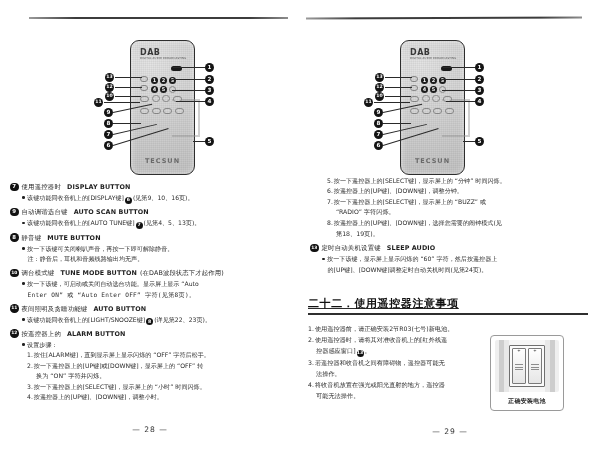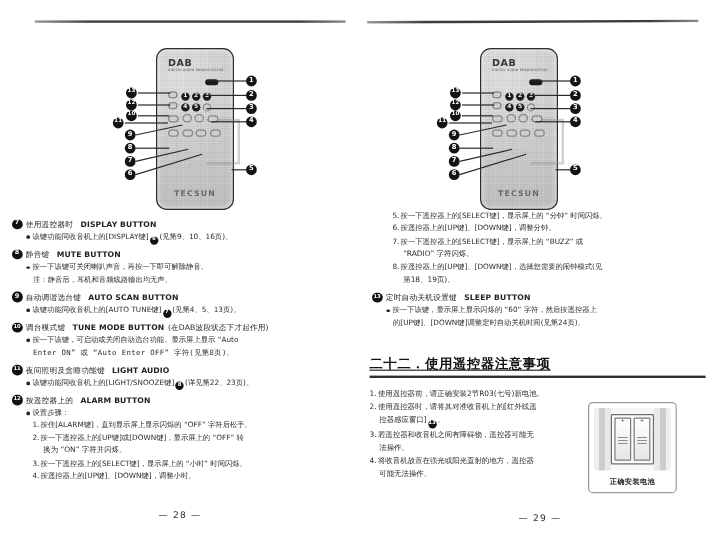--- a/index.html
+++ b/index.html
@@ -414,62 +414,62 @@
           <span class="head-en">DISPLAY BUTTON</span>
         </div>
         <div class="sub">
           <span class="dot"></span>
           <span class="sub-txt"><span>该键功能同收音机上的[DISPLAY键]</span><span class="inline-badge">6</span><span>(见第9、10、16页)。</span></span>
         </div>
       </div>
 
       <div class="entry">
         <div class="entry-head">
+          <span class="marker">9</span>
+          <span class="head-cn">自动调谐选台键</span>
+          <span class="head-en">AUTO SCAN BUTTON</span>
+        </div>
+        <div class="sub">
+          <span class="dot"></span>
+          <span class="sub-txt"><span>该键功能同收音机上的[AUTO TUNE键]</span><span class="inline-badge">7</span><span>(见第4、5、13页)。</span></span>
+        </div>
+      </div>
+
+      <div class="entry">
+        <div class="entry-head">
           <span class="marker">8</span>
           <span class="head-cn">静音键</span>
           <span class="head-en">MUTE BUTTON</span>
         </div>
         <div class="sub">
           <span class="dot"></span>
           <span class="sub-txt">按一下该键可关闭喇叭声音，再按一下即可解除静音。</span>
         </div>
         <div class="cont">注：静音后，耳机和音频线路输出均无声。</div>
-      </div>
-
-      <div class="entry">
-        <div class="entry-head">
-          <span class="marker">9</span>
-          <span class="head-cn">自动调谐选台键</span>
-          <span class="head-en">AUTO SCAN BUTTON</span>
-        </div>
-        <div class="sub">
-          <span class="dot"></span>
-          <span class="sub-txt"><span>该键功能同收音机上的[AUTO TUNE键]</span><span class="inline-badge">7</span><span>(见第4、5、13页)。</span></span>
-        </div>
       </div>
 
       <div class="entry">
         <div class="entry-head">
           <span class="marker tiny">10</span>
           <span class="head-cn">调台模式键</span>
           <span class="head-en">TUNE MODE BUTTON</span>
           <span class="head-note">(在DAB波段状态下才起作用)</span>
         </div>
         <div class="sub">
           <span class="dot"></span>
           <span class="sub-txt">按一下该键，可启动或关闭自动选台功能。显示屏上显示 “Auto</span>
         </div>
         <div class="cont mono">Enter ON” 或 “Auto Enter OFF” 字符(见第8页)。</div>
       </div>
 
       <div class="entry">
         <div class="entry-head">
           <span class="marker tiny">11</span>
           <span class="head-cn">夜间照明及贪睡功能键</span>
-          <span class="head-en">LIGHT AUDIO</span>
+          <span class="head-en">AUTO BUTTON</span>
         </div>
         <div class="sub">
           <span class="dot"></span>
           <span class="sub-txt"><span>该键功能同收音机上的[LIGHT/SNOOZE键]</span><span class="inline-badge">8</span><span>(详见第22、23页)。</span></span>
         </div>
       </div>
 
       <div class="entry">
         <div class="entry-head">
           <span class="marker tiny">12</span>
@@ -599,21 +599,21 @@
           <span class="step-n">8.</span>
           <span class="step-t">按遥控器上的[UP键]、[DOWN键]，选择您需要的闹钟模式(见</span>
         </div>
         <div class="step-cont">第18、19页)。</div>
       </div>
 
       <div class="entry" style="margin-top:4px;">
         <div class="entry-head">
           <span class="marker tiny">13</span>
           <span class="head-cn">定时自动关机设置键</span>
-          <span class="head-en">SLEEP BUTTON</span>
+          <span class="head-en">SLEEP AUDIO</span>
         </div>
         <div class="sub">
           <span class="dot"></span>
           <span class="sub-txt">按一下该键，显示屏上显示闪烁的 “60” 字符，然后按遥控器上</span>
         </div>
         <div class="cont">的[UP键]、[DOWN键]调整定时自动关机时间(见第24页)。</div>
       </div>
     </div>
 
     <div class="section">

